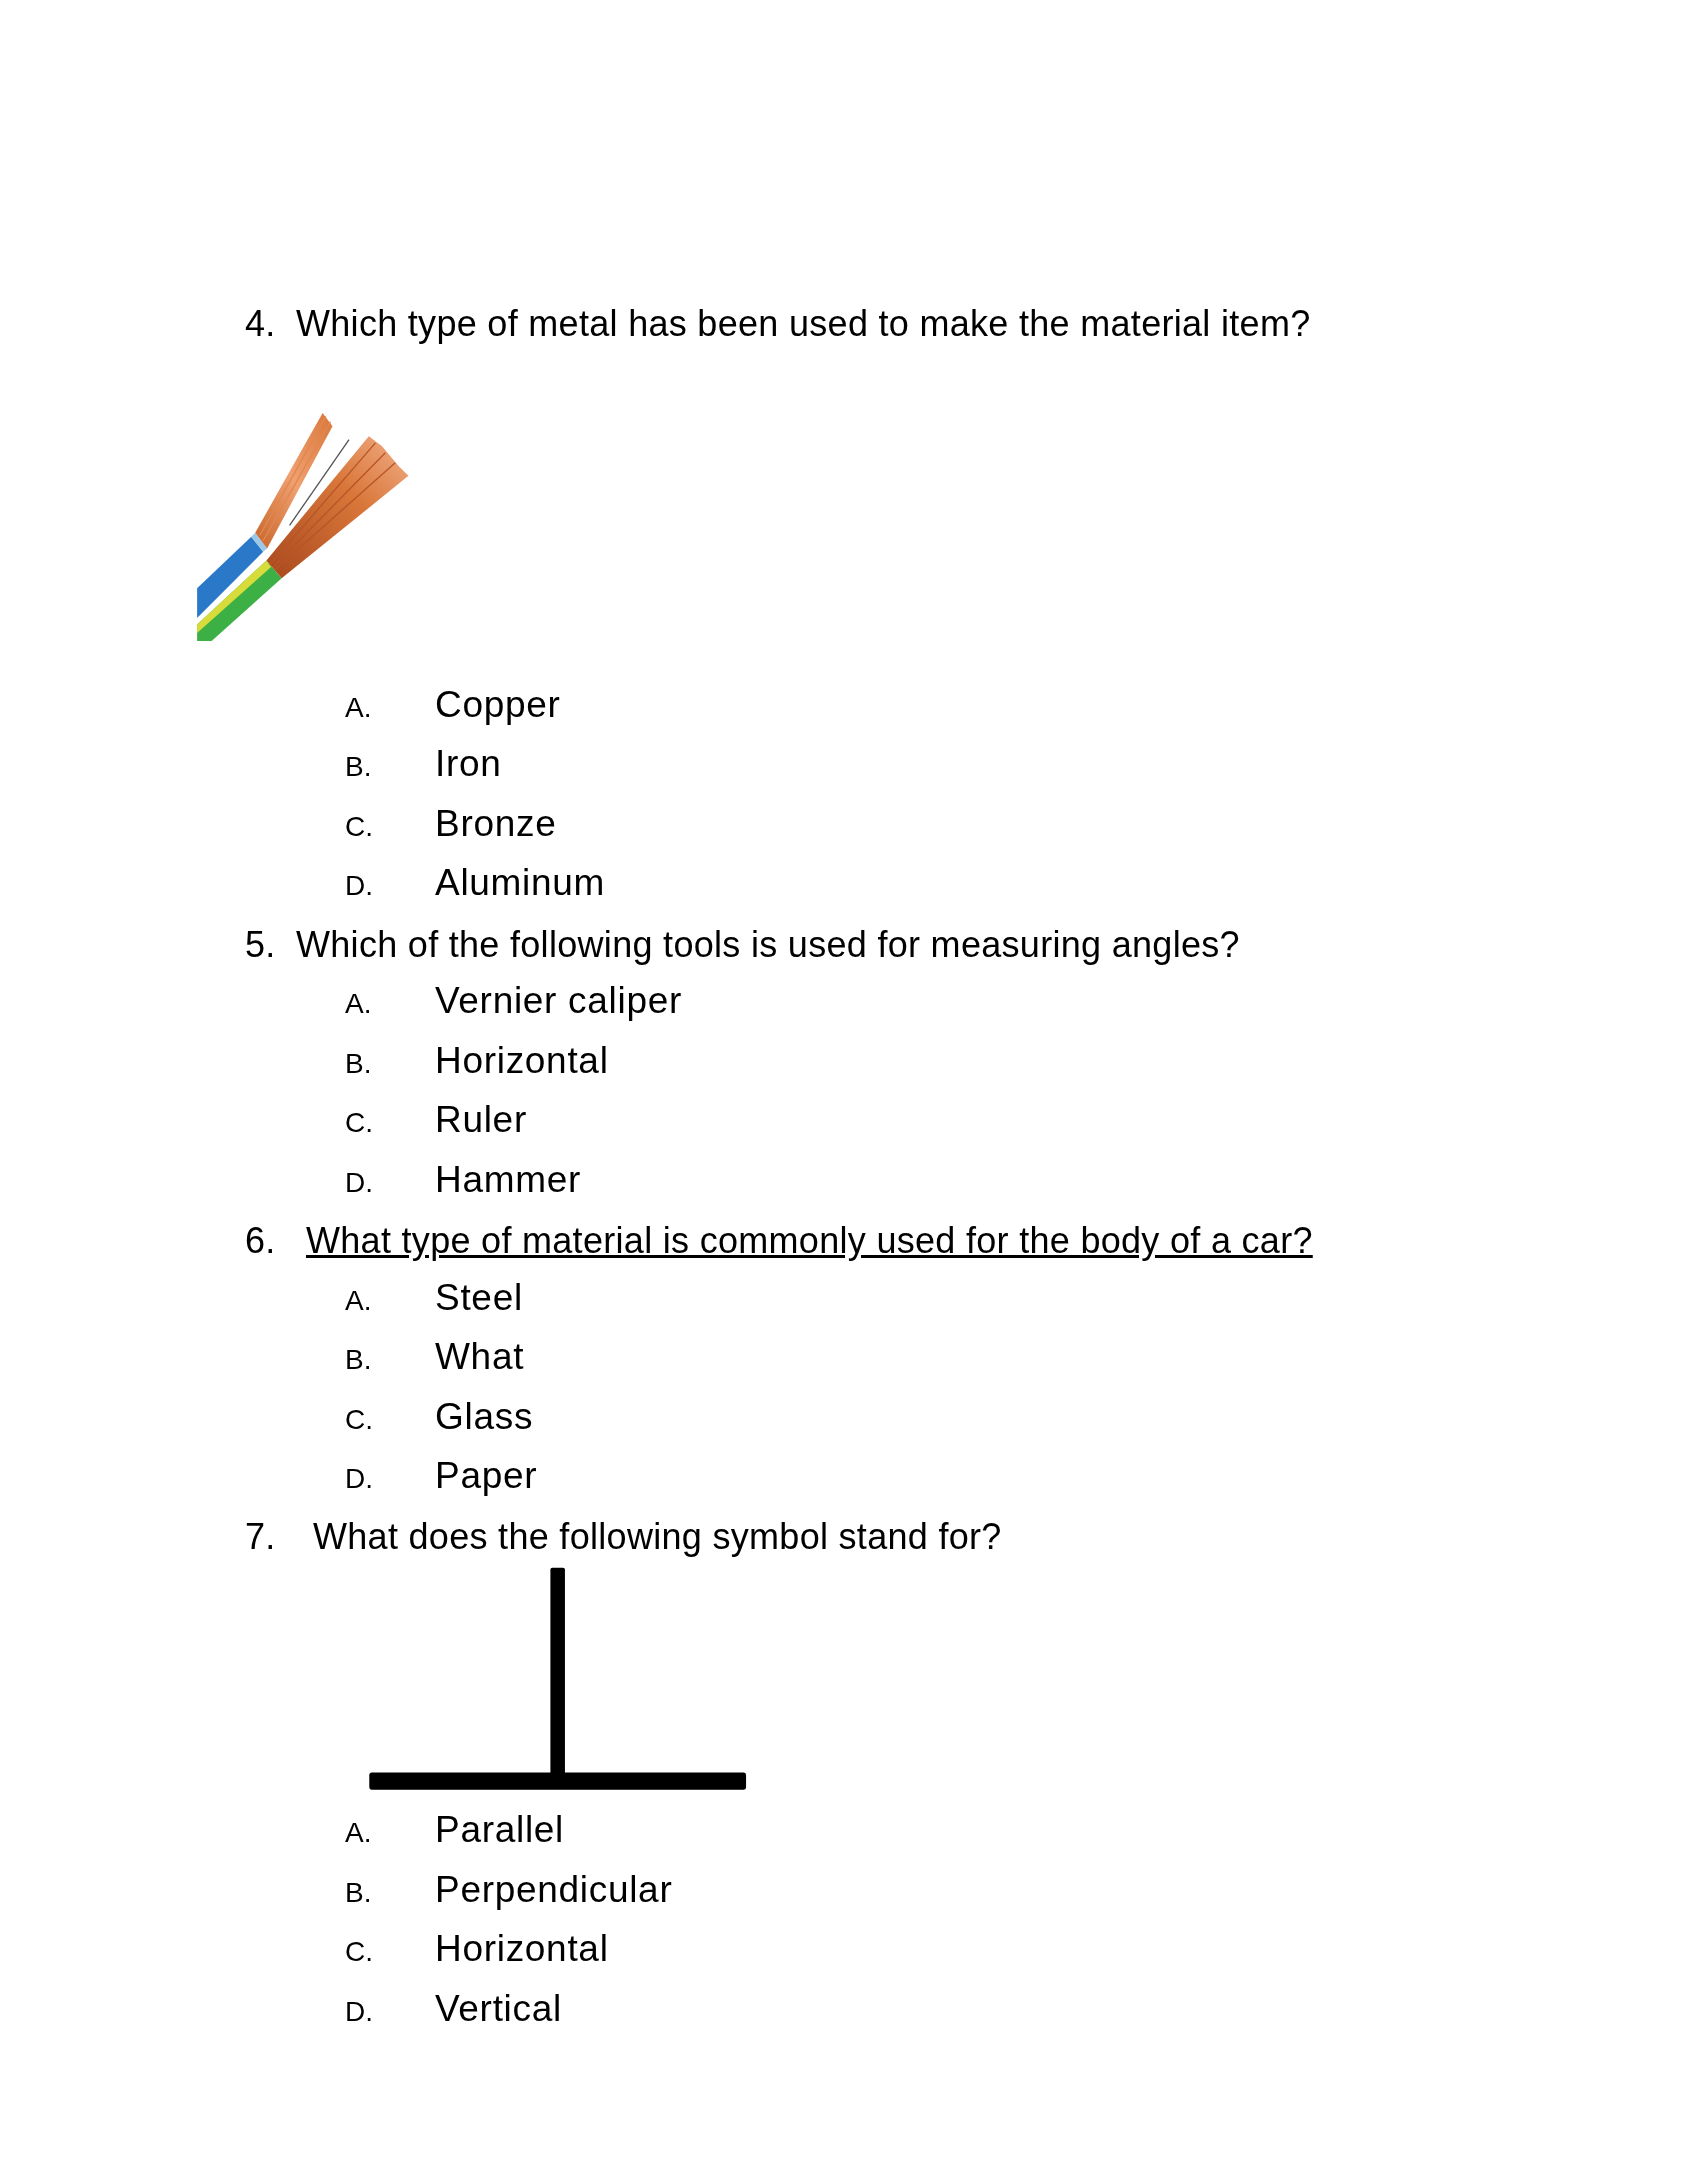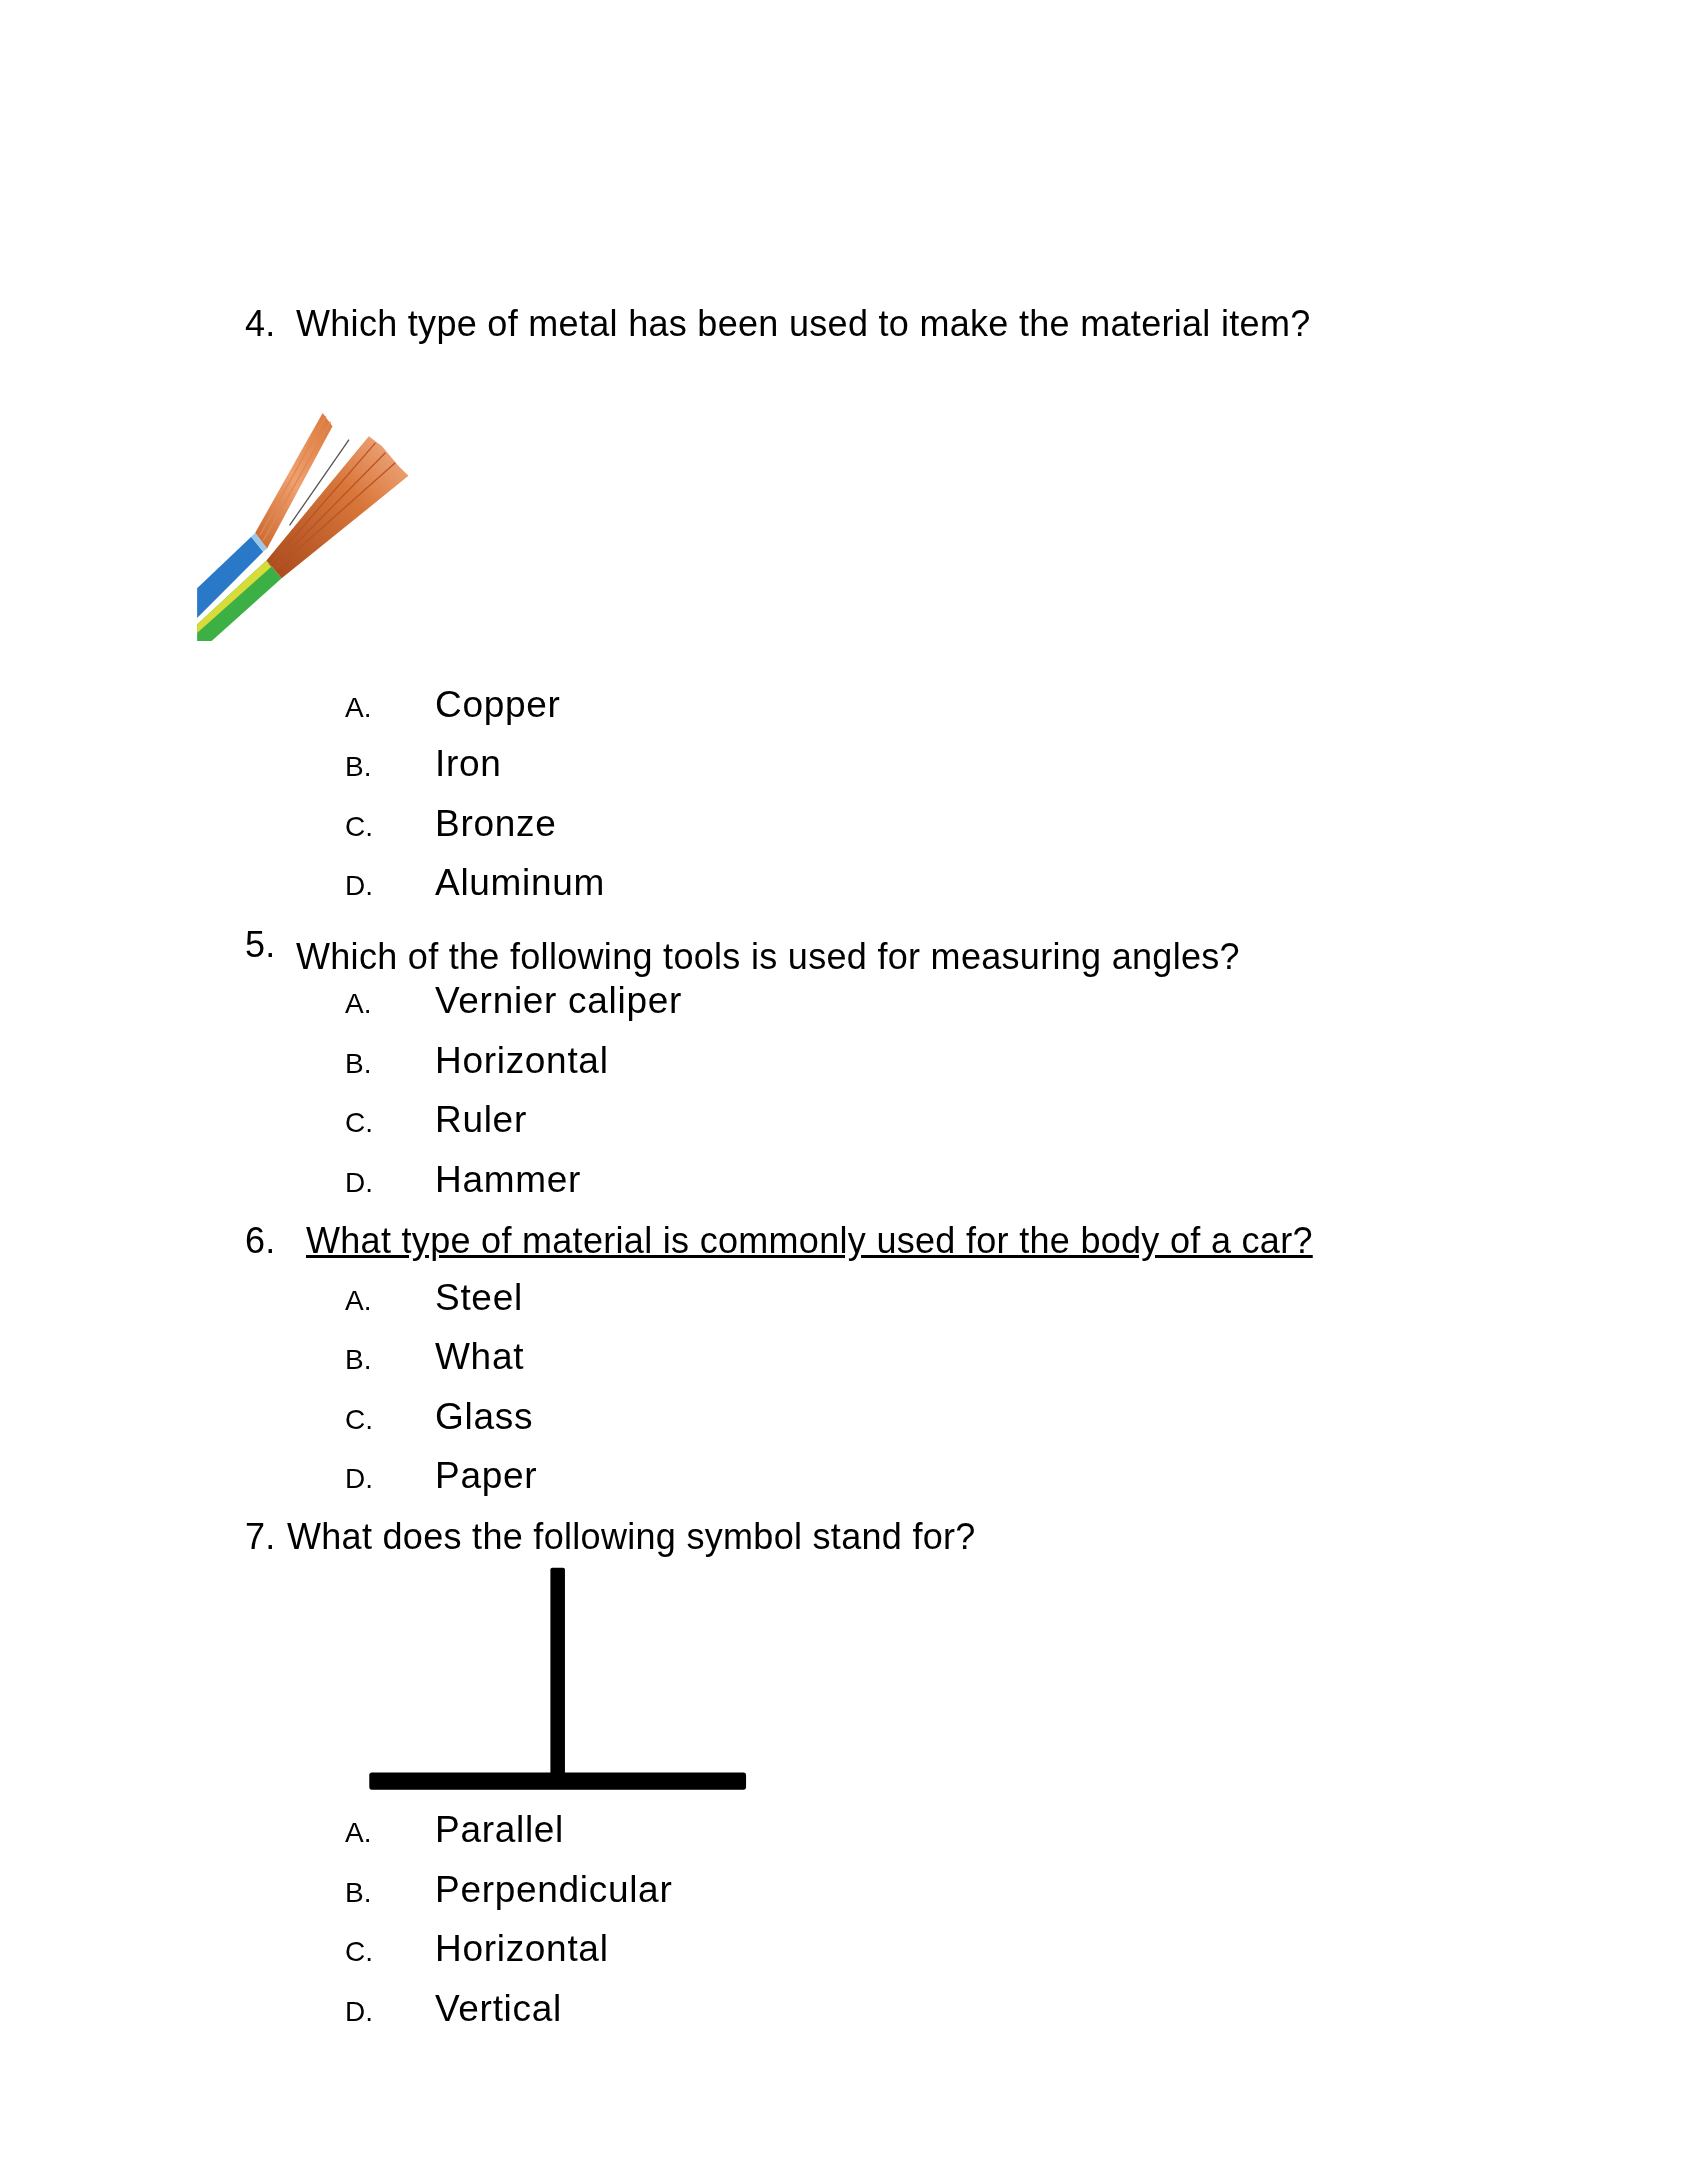--- a/index.html
+++ b/index.html
@@ -71,21 +71,21 @@
     <span class="ot">Bronze</span>
   </div>
   <div class="opt" style="top:853px;">
     <span class="lt">D.</span>
     <span class="ot">Aluminum</span>
   </div>
 </div>
 
 <div class="q" style="top:922px;">
   <span class="num">5.</span>
-  <span class="txt" style="left:51px;margin-top:12px;">Which of the following tools is used for measuring angles?</span>
+  <span class="txt" style="left:51px;">Which of the following tools is used for measuring angles?</span>
 </div>
 <div>
   <div class="opt" style="top:971px;">
     <span class="lt">A.</span>
     <span class="ot">Vernier caliper</span>
   </div>
   <div class="opt" style="top:1031px;">
     <span class="lt">B.</span>
     <span class="ot">Horizontal</span>
   </div>
@@ -117,21 +117,21 @@
     <span class="ot">Glass</span>
   </div>
   <div class="opt" style="top:1446px;">
     <span class="lt">D.</span>
     <span class="ot">Paper</span>
   </div>
 </div>
 
 <div class="q" style="top:1514px;">
   <span class="num">7.</span>
-  <span class="txt" style="left:42px;">What does the following symbol stand for?</span>
+  <span class="txt" style="left:68px;">What does the following symbol stand for?</span>
 </div>
 
 <svg class="sym" style="left:364px; top:1561px;" width="390" height="238" viewBox="0 0 590 360">
   <rect x="282" y="10" width="22" height="320" rx="3" fill="#000"></rect>
   <rect x="8" y="320" width="570" height="26" rx="4" fill="#000"></rect>
 </svg>
 
 <div>
   <div class="opt" style="top:1800px;">
     <span class="lt">A.</span>

